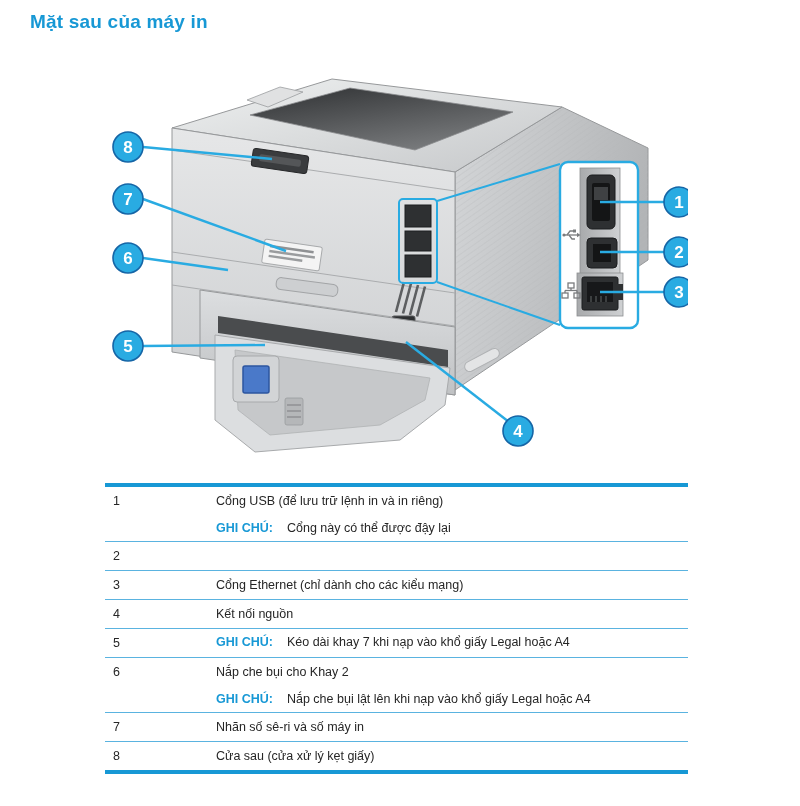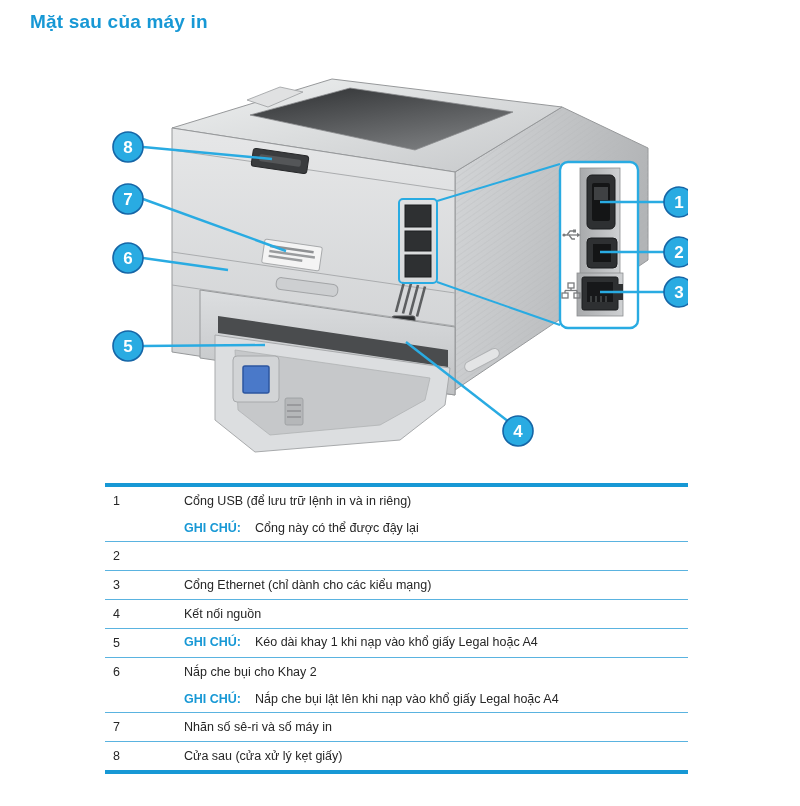--- a/index.html
+++ b/index.html
@@ -17,21 +17,21 @@
   
   #spec-table{
     position:absolute;left:105px;top:483px;width:678px;
     border-top:4px solid #1798d5;border-bottom:4px solid #1798d5;
     font-size:12.5px;
   }
   .trow{display:flex;border-bottom:1px solid #5ab3e0;}
   .trow:last-child{border-bottom:none;}
   .tnum{width:79px;padding-left:8px;box-sizing:border-box;}
   .tnum div{height:28px;display:flex;align-items:center;}
-  .tdesc{flex:1;}
+  .tdesc{flex:1;margin-left:32px;}
   .tmain{height:28px;display:flex;align-items:center;}
   .tnote{height:26px;display:flex;align-items:center;}
   .notelabel{font-weight:bold;color:#1798d5;margin-right:14px;text-align:right;}
   svg text.callout-num{
     font-family:"Liberation Sans","DejaVu Sans",sans-serif;
     font-weight:bold;font-size:17px;fill:#ffffff;text-anchor:middle;
   }
 </style>
 </head>
 <body>
@@ -283,21 +283,21 @@
       </div>
     </div>
 
     <div class="trow">
       <div class="tnum">
           <div>5</div>
         </div>
       <div class="tdesc">
         <div class="tnote">
           <span class="notelabel">GHI CHÚ:</span>
-          <span>Kéo dài khay 1 khi nạp vào khổ giấy Legal hoặc A4</span>
+          <span>Kéo dài khay 7 khi nạp vào khổ giấy Legal hoặc A4</span>
         </div>
       </div>
     </div>
 
     <div class="trow">
       <div class="tnum">
           <div>6</div>
         </div>
       <div class="tdesc">
         <div class="tmain">Nắp che bụi cho Khay 2</div>

